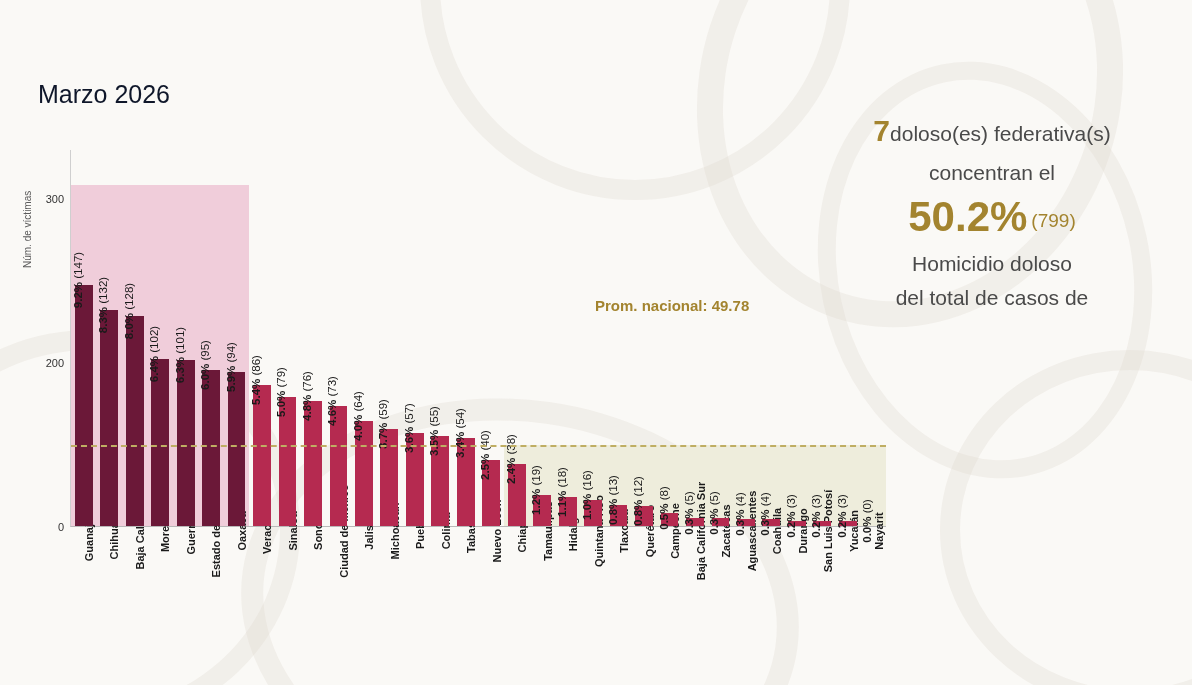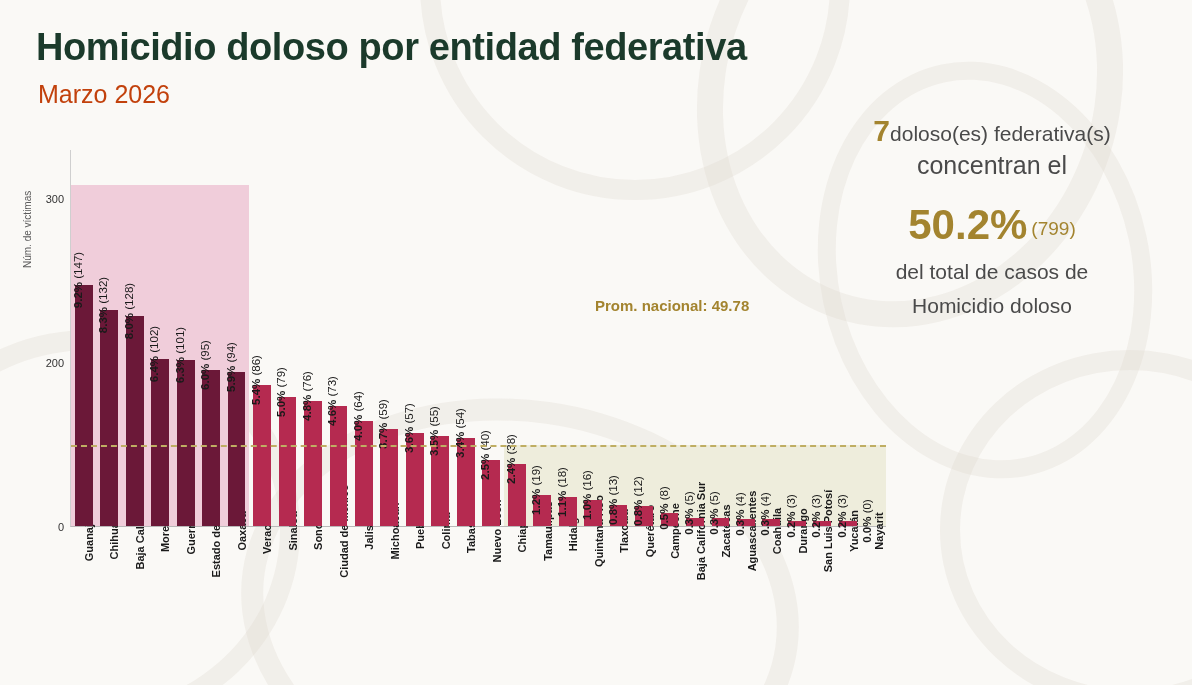--- a/index.html
+++ b/index.html
@@ -30,34 +30,34 @@
   .wm6 { left: 420px; top: -230px; width: 430px; height: 430px; border-width: 20px; }
 
   .title {
     position: absolute; left: 36px; top: 26px;
     font-size: 38px; font-weight: 700; color: #1b3a2b;
     letter-spacing: -0.4px;
     white-space: nowrap;
   }
   .subtitle {
     position: absolute; left: 38px; top: 80px;
-    font-size: 25px; font-weight: 400; color: #c2410c;
+    font-size: 25px; font-weight: 400; color: #0f172a;
   }
 
   
   .info {
     position: absolute; left: 818px; top: 116px;
     width: 348px; text-align: center;
     color: #4a4a4a;
   }
   .info-l1 { font-size: 21px; line-height: 30px; }
   .info-l1 .big { font-size: 30px; font-weight: 700; color: #a3842f; }
-  .info-l2 { font-size: 25px; line-height: 32px; }
+  .info-l2 { font-size: 21px; line-height: 32px; margin-top: 8px; }
   .info-pct {
-    margin-top: 20px;
+    margin-top: 4px;
     font-size: 42px; font-weight: 700; color: #a3842f;
     line-height: 48px;
   }
   .info-pct .paren {
     font-size: 19px; font-weight: 400; color: #a3842f;
     vertical-align: 4px; margin-left: 4px;
   }
   .info-l3 { font-size: 21px; line-height: 30px; margin-top: 4px; }
 
   
@@ -168,33 +168,32 @@
 
 <div id="page">
 
   <div class="wm wm1"></div>
   <div class="wm wm2"></div>
   <div class="wm wm3"></div>
   <div class="wm wm4"></div>
   <div class="wm wm5"></div>
   <div class="wm wm6"></div>
 
-  <div class="title">Homicidio doloso por entidad federativa</div>
   <div class="subtitle">Marzo 2026</div>
 
   <div class="info">
     <div class="info-l1">
       <span class="big">7</span><span>doloso(es) federativa(s)</span>
     </div>
     <div class="info-l2">concentran el</div>
     <div class="info-pct">
       <span>50.2%</span><span class="paren">(799)</span>
     </div>
+    <div class="info-l3">Homicidio doloso</div>
     <div class="info-l3">del total de casos de</div>
-    <div class="info-l3">Homicidio doloso</div>
   </div>
 
   <div id="chart">
     <div class="ylabel">Núm. de víctimas</div>
     <div id="yticks">
         <div class="ytick" style="top: 377px; right: 822px;">0</div>
         <div class="ytick" style="top: 213.087px; right: 822px;">200</div>
         <div class="ytick" style="top: 49.1739px; right: 822px;">300</div>
       </div>
     <div id="plot">

